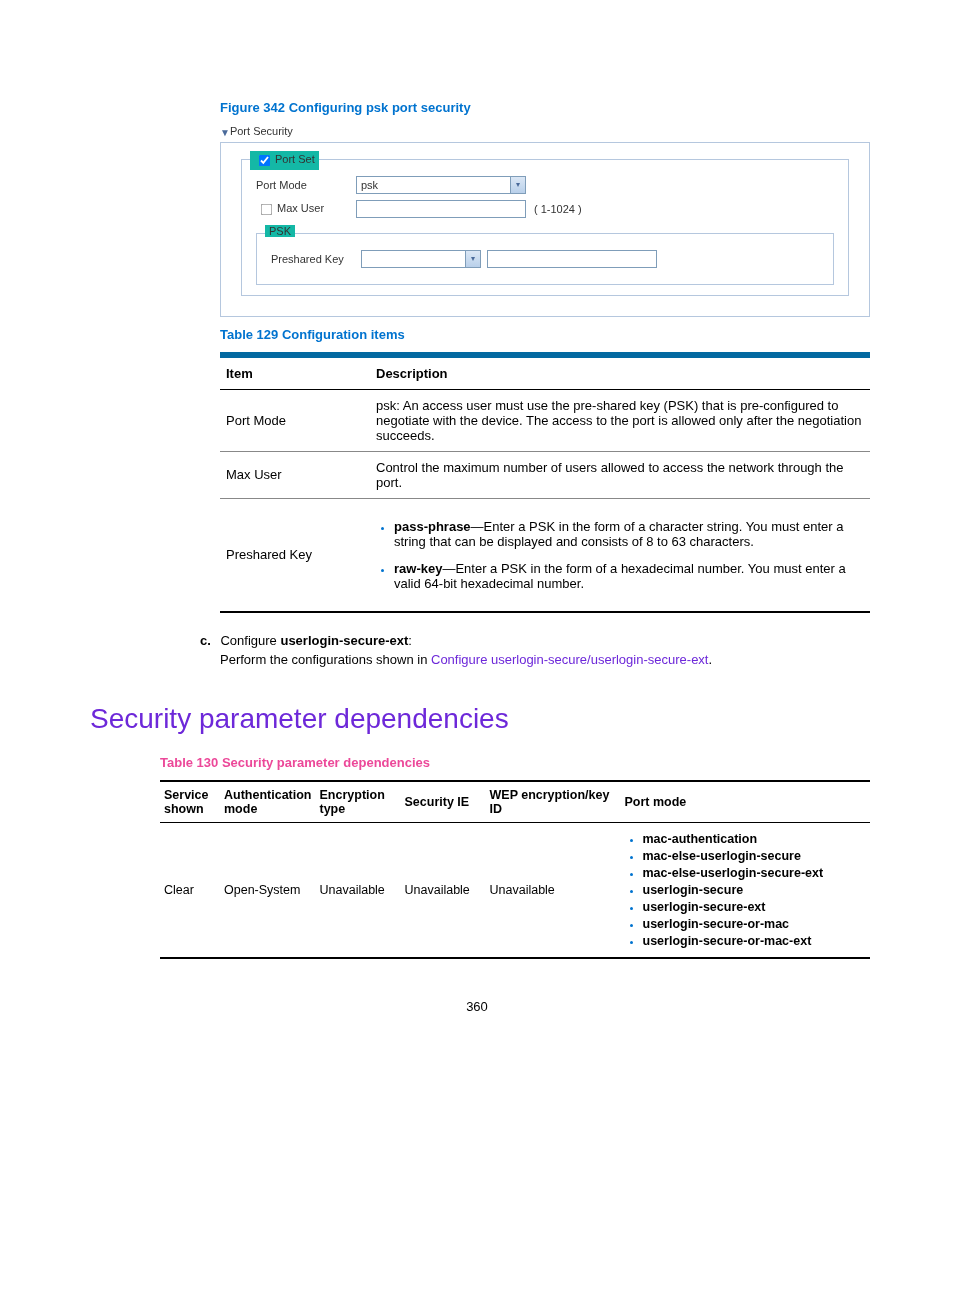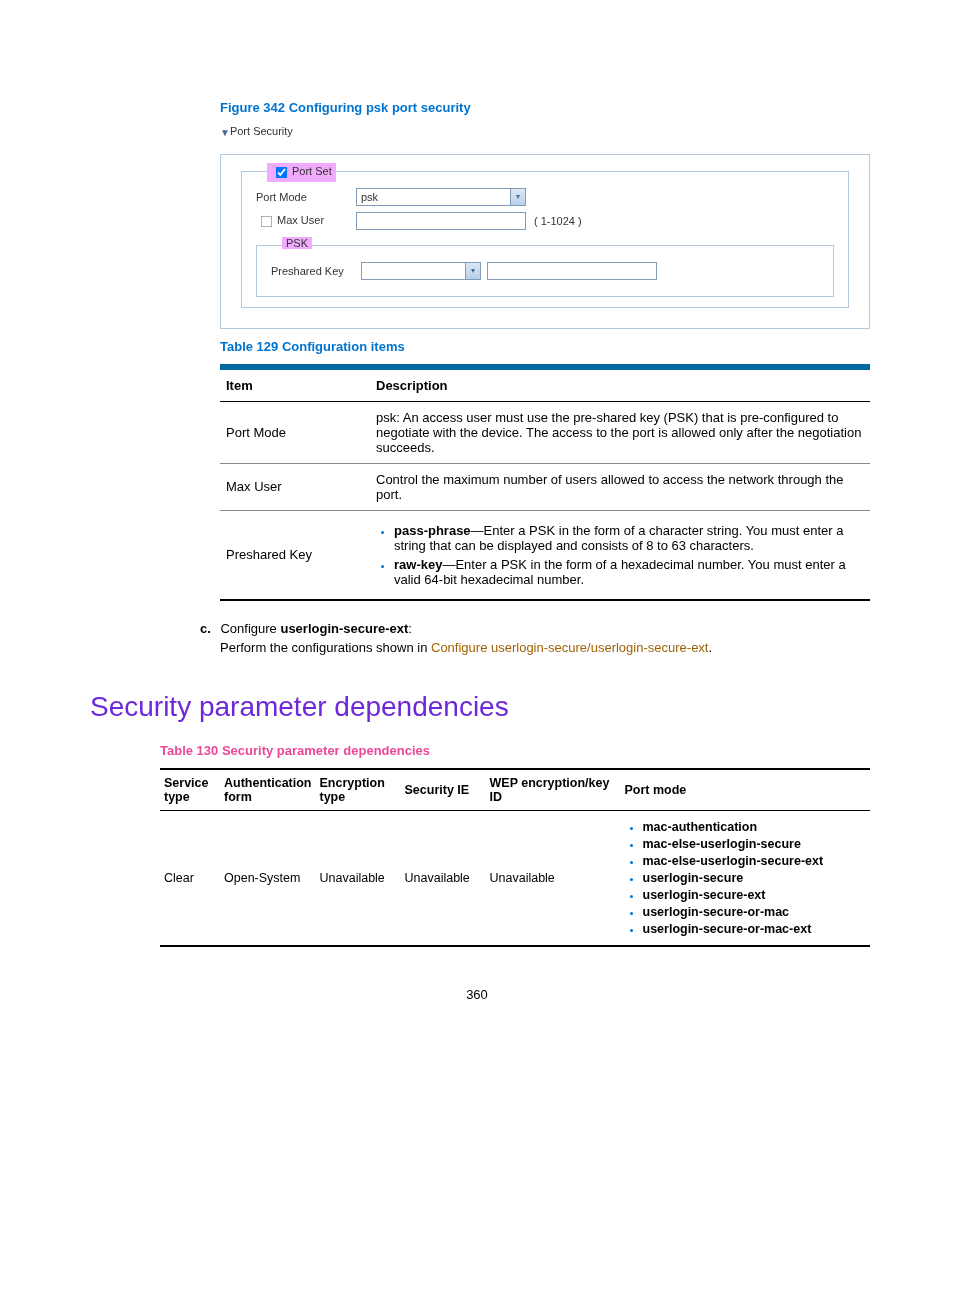--- a/index.html
+++ b/index.html
@@ -29,21 +29,21 @@
   }
   
   .ui-outer {
     margin-left: 130px;
     width: 650px;
     font-size: 11px;
     color: #333;
   }
   .collapser {
     display: inline-block;
-    margin-bottom: 12px;
+    margin-bottom: 0;
   }
   .collapser .tri {
     color: #4a6a9a;
     font-size: 10px;
     vertical-align: middle;
   }
   .fieldset {
     border: 1px solid #b5c7de;
     padding: 16px 20px 20px 20px;
     position: relative;
@@ -51,22 +51,22 @@
   }
   .inner-fieldset {
     border: 1px solid #b5c7de;
     position: relative;
     padding: 10px 14px;
     margin-top: 14px;
   }
   .legend {
     position: absolute;
     top: -9px;
-    left: 25px;
-    background: #f0abfc;
+    left: 8px;
+    background: #14b8a6;
     padding: 0 4px;
     font-size: 11px;
   }
   .frow {
     display: flex;
     align-items: center;
     margin: 6px 0;
   }
   .lab { width: 100px; }
   .cb { margin-right: 4px; transform: scale(0.9); vertical-align: middle;}
@@ -113,30 +113,30 @@
   .cfg-table th, .cfg-table td {
     text-align: left;
     vertical-align: middle;
     padding: 8px 6px;
   }
   .cfg-table thead tr { border-top: 6px solid #0369a1; border-bottom: 1px solid #000;}
   .cfg-table tbody tr { border-bottom: 1px solid #888; }
   .cfg-table tbody tr:last-child { border-bottom: 2px solid #000; }
   .cfg-table th { font-weight: bold; }
   .cfg-table ul { margin: 0; padding-left: 18px; }
-  .cfg-table li { margin: 4px 0; }
+  .cfg-table li { margin: 12px 0; }
   .cfg-table li::marker { color:#0073cf; font-size:11px; }
 
   .step {
     margin: 20px 0 4px 110px;
     font-size: 13px;
   }
   .step .letter { font-weight: bold; margin-right: 6px; }
   .step-body { margin-left: 130px; font-size: 13px; margin-top: 4px;}
-  .link { color: #a16207; }
+  .link { color: #6d28d9; }
 
   h2.section {
     font-family: Arial, Helvetica, sans-serif;
     font-weight: normal;
     font-size: 28px;
     color: #6d28d9;
     margin: 36px 0 14px 0;
   }
   .para {
     margin-left: 70px;
@@ -251,22 +251,22 @@
   </div>
 
   <h2 class="section">Security parameter dependencies</h2>
 
 
   <div class="caption-table">Table 130 Security parameter dependencies</div>
 
   <table class="dep-table">
     <thead>
       <tr>
-        <th style="width:60px;">Service type</th>
-        <th style="width:95px;">Authentication form</th>
+        <th style="width:60px;">Service shown</th>
+        <th style="width:95px;">Authentication mode</th>
         <th style="width:85px;">Encryption type</th>
         <th style="width:85px;">Security IE</th>
         <th style="width:135px;">WEP encryption/key ID</th>
         <th>Port mode</th>
       </tr>
     </thead>
     <tbody>
       <tr>
         <td>Clear</td>
         <td>Open-System</td>

